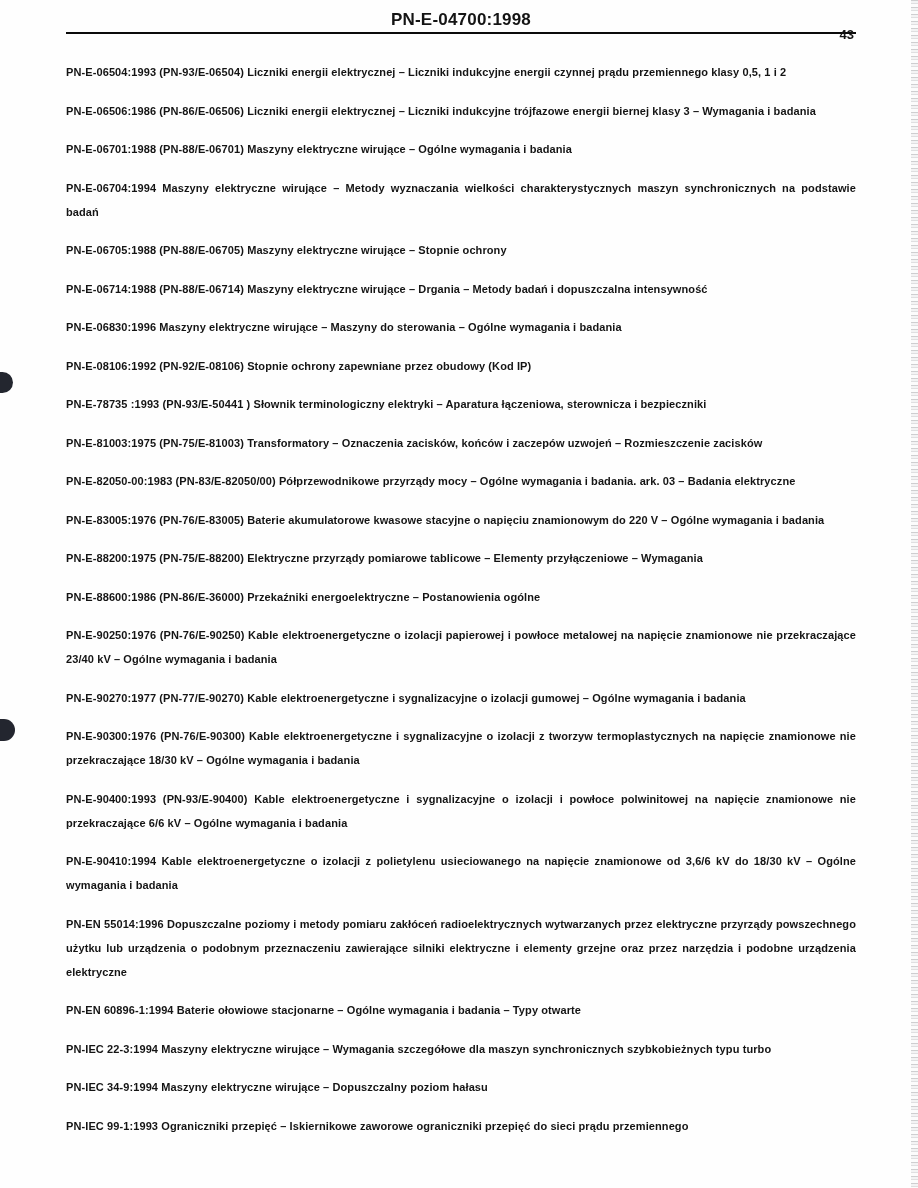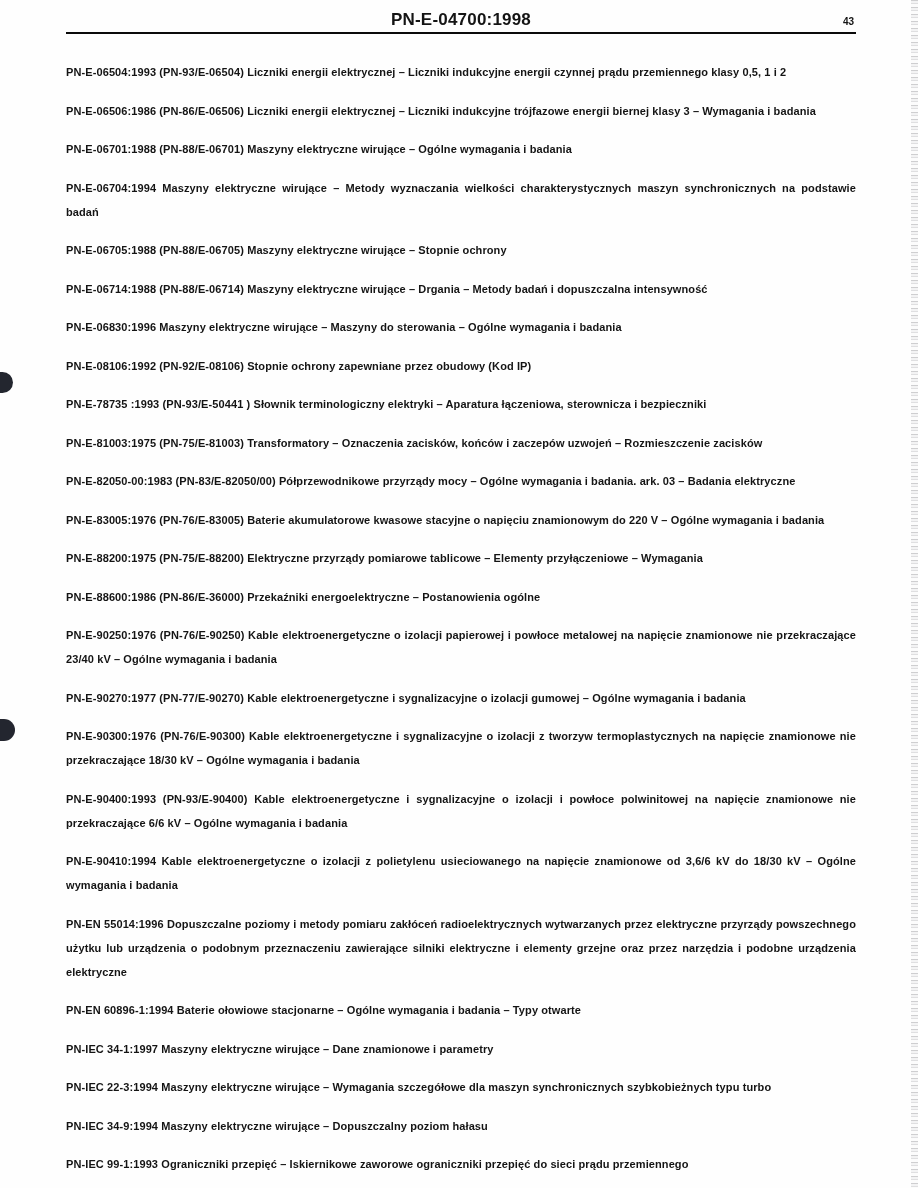--- a/index.html
+++ b/index.html
@@ -24,22 +24,22 @@
     text-align: center;
   }
   .title {
     font-size: 17px;
     font-weight: bold;
     letter-spacing: 0.2px;
   }
   .pagenum {
     position: absolute;
     right: 2px;
-    top: 6px;
-    font-size: 10px;
+    top: 17px;
+    font-size: 13px;
     font-weight: bold;
   }
   .rule {
     border-bottom: 2px solid #0a0a0a;
     margin-top: 2px;
   }
   .content {
     margin-top: 26px;
   }
   .entry {
@@ -99,21 +99,20 @@
       <p class="entry">PN-E-83005:1976 (PN-76/E-83005) Baterie akumulatorowe kwasowe stacyjne o napięciu znamionowym do 220 V – Ogólne wymagania i badania</p>
       <p class="entry">PN-E-88200:1975 (PN-75/E-88200) Elektryczne przyrządy pomiarowe tablicowe – Elementy przyłączeniowe – Wymagania</p>
       <p class="entry">PN-E-88600:1986 (PN-86/E-36000) Przekaźniki energoelektryczne – Postanowienia ogólne</p>
       <p class="entry">PN-E-90250:1976 (PN-76/E-90250) Kable elektroenergetyczne o izolacji papierowej i powłoce metalowej na napięcie znamionowe nie przekraczające 23/40 kV – Ogólne wymagania i badania</p>
       <p class="entry">PN-E-90270:1977 (PN-77/E-90270) Kable elektroenergetyczne i sygnalizacyjne o izolacji gumowej – Ogólne wymagania i badania</p>
       <p class="entry">PN-E-90300:1976 (PN-76/E-90300) Kable elektroenergetyczne i sygnalizacyjne o izolacji z tworzyw termoplastycznych na napięcie znamionowe nie przekraczające 18/30 kV – Ogólne wymagania i badania</p>
       <p class="entry">PN-E-90400:1993 (PN-93/E-90400) Kable elektroenergetyczne i sygnalizacyjne o izolacji i powłoce polwinitowej na napięcie znamionowe nie przekraczające 6/6 kV – Ogólne wymagania i badania</p>
       <p class="entry">PN-E-90410:1994 Kable elektroenergetyczne o izolacji z polietylenu usieciowanego na napięcie znamionowe od 3,6/6 kV do 18/30 kV – Ogólne wymagania i badania</p>
       <p class="entry">PN-EN 55014:1996 Dopuszczalne poziomy i metody pomiaru zakłóceń radioelektrycznych wytwarzanych przez elektryczne przyrządy powszechnego użytku lub urządzenia o podobnym przeznaczeniu zawierające silniki elektryczne i elementy grzejne oraz przez narzędzia i podobne urządzenia elektryczne</p>
       <p class="entry">PN-EN 60896-1:1994 Baterie ołowiowe stacjonarne – Ogólne wymagania i badania – Typy otwarte</p>
-      <p class="entry">PN-IEC 34-1:1997 Maszyny elektryczne wirujące – Dane znamionowe i parametry</p>
       <p class="entry">PN-IEC 22-3:1994 Maszyny elektryczne wirujące – Wymagania szczegółowe dla maszyn synchronicznych szybkobieżnych typu turbo</p>
       <p class="entry">PN-IEC 34-9:1994 Maszyny elektryczne wirujące – Dopuszczalny poziom hałasu</p>
       <p class="entry">PN-IEC 99-1:1993 Ograniczniki przepięć – Iskiernikowe zaworowe ograniczniki przepięć do sieci prądu przemiennego</p>
     </div>
 </div>
 
 <div class="scan-stripe"></div>
 <div class="scan-mark mark1"></div>
 <div class="scan-mark mark2"></div>
 

